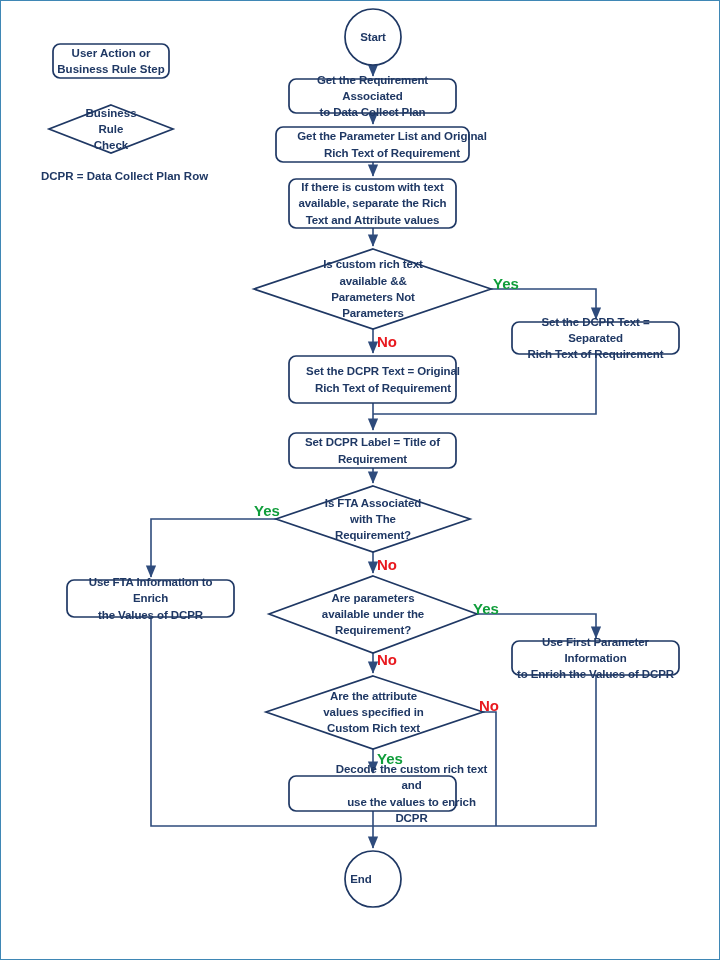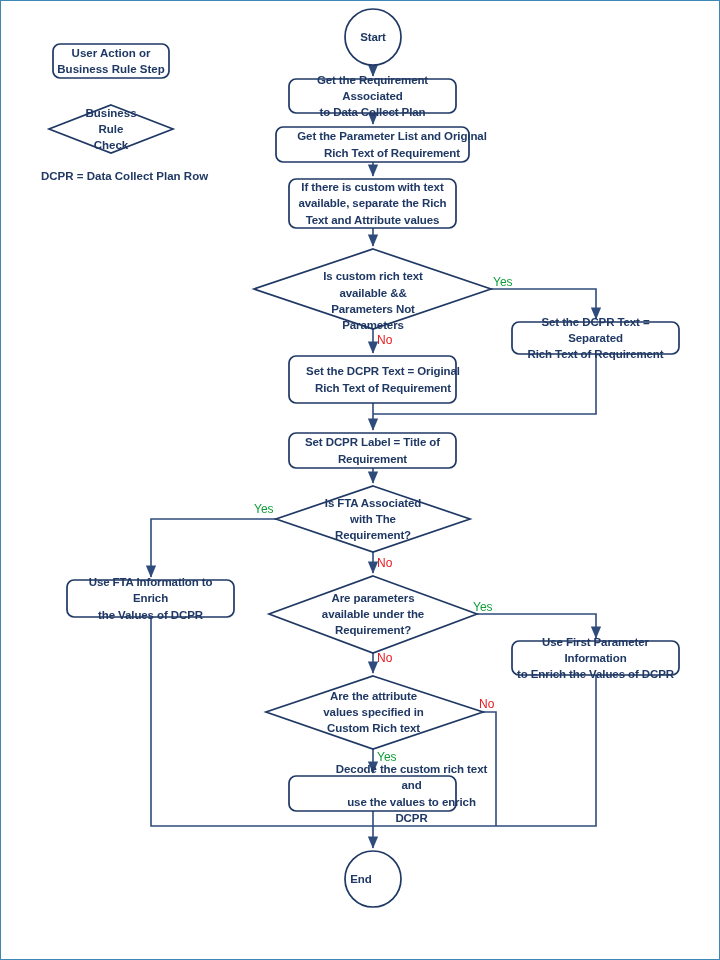--- a/index.html
+++ b/index.html
@@ -35,22 +35,22 @@
     font-weight: bold;
     font-size: 11.5px;
     line-height: 1.42;
     letter-spacing: -0.1px;
     pointer-events: none;
     box-sizing: border-box;
     padding: 0 4px;
   }
   .edge-label {
     position: absolute;
-    font-weight: normal;
-    font-size: 12px;
+    font-weight: bold;
+    font-size: 15px;
     line-height: 1;
     white-space: nowrap;
   }
   .label-yes { color: #0f9d3a; }
   .label-no  { color: #e8191f; }
   .legend-text {
     position: absolute;
     color: #1f3864;
     font-weight: bold;
     font-size: 11.5px;
@@ -192,21 +192,21 @@
   </div>
 
   <div class="node-text" style="left:288px; top:178px; width:167px; height:49px;">
     <span>
       <span>If there is custom with text</span><br>
       <span>available, separate the Rich</span><br>
       <span>Text and Attribute values</span>
     </span>
   </div>
 
-  <div class="node-text" style="left:283px; top:256px; width:178px; height:64px;margin-top:12px;">
+  <div class="node-text" style="left:283px; top:256px; width:178px; height:64px;">
     <span>
       <span>Is custom rich text</span><br>
       <span>available &amp;&amp;</span><br>
       <span>Parameters Not</span><br>
       <span>Parameters</span>
     </span>
   </div>
 
   <div class="node-text" style="left:511px; top:321px; width:167px; height:32px;">
     <span>

